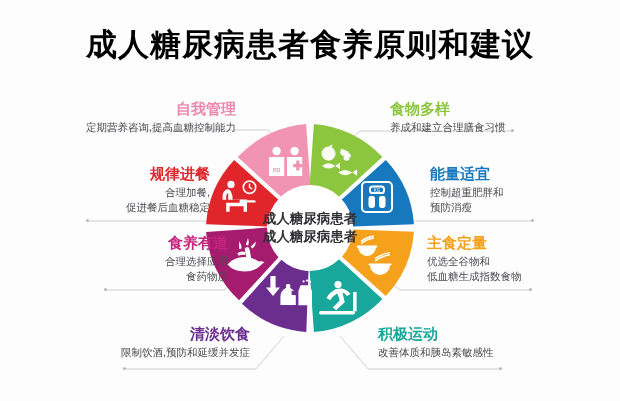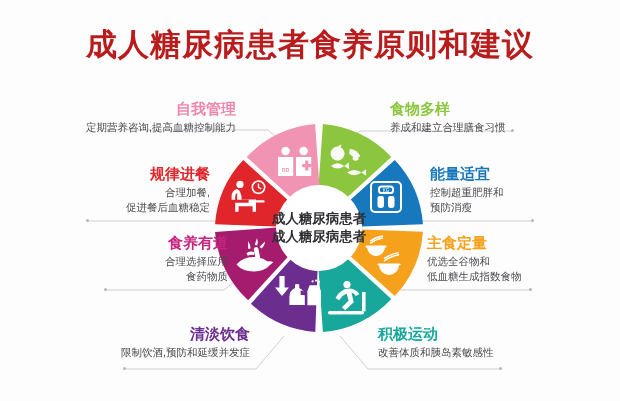--- a/index.html
+++ b/index.html
@@ -8,25 +8,25 @@
     background:#ffffff;
     font-family:"Liberation Sans","DejaVu Sans",sans-serif;
     position:relative;
   }
   #canvas{position:relative;width:620px;height:401px;background:#fdfdfd;}
 
   
   .title{
     position:absolute;left:0;top:24px;width:620px;text-align:center;
     font-size:31px;font-weight:bold;letter-spacing:1px;
-    color:#b91c1c;white-space:nowrap;
+    color:#000000;white-space:nowrap;
   }
 
   
-  .wheel-wrap{position:absolute;left:199px;top:108px;width:240px;height:240px;}
+  .wheel-wrap{position:absolute;left:190px;top:108px;width:240px;height:240px;}
   .wheel-svg{position:absolute;left:0;top:0;}
   .center-text{
     position:absolute;left:50%;top:50%;transform:translate(-50%,-50%);
     width:140px;text-align:center;color:#2f2f33;
     font-size:13.5px;font-weight:bold;line-height:1.35;
   }
 
   
   .label{position:absolute;}
   .label .hd{font-size:15px;font-weight:bold;line-height:1.15;white-space:nowrap;}

